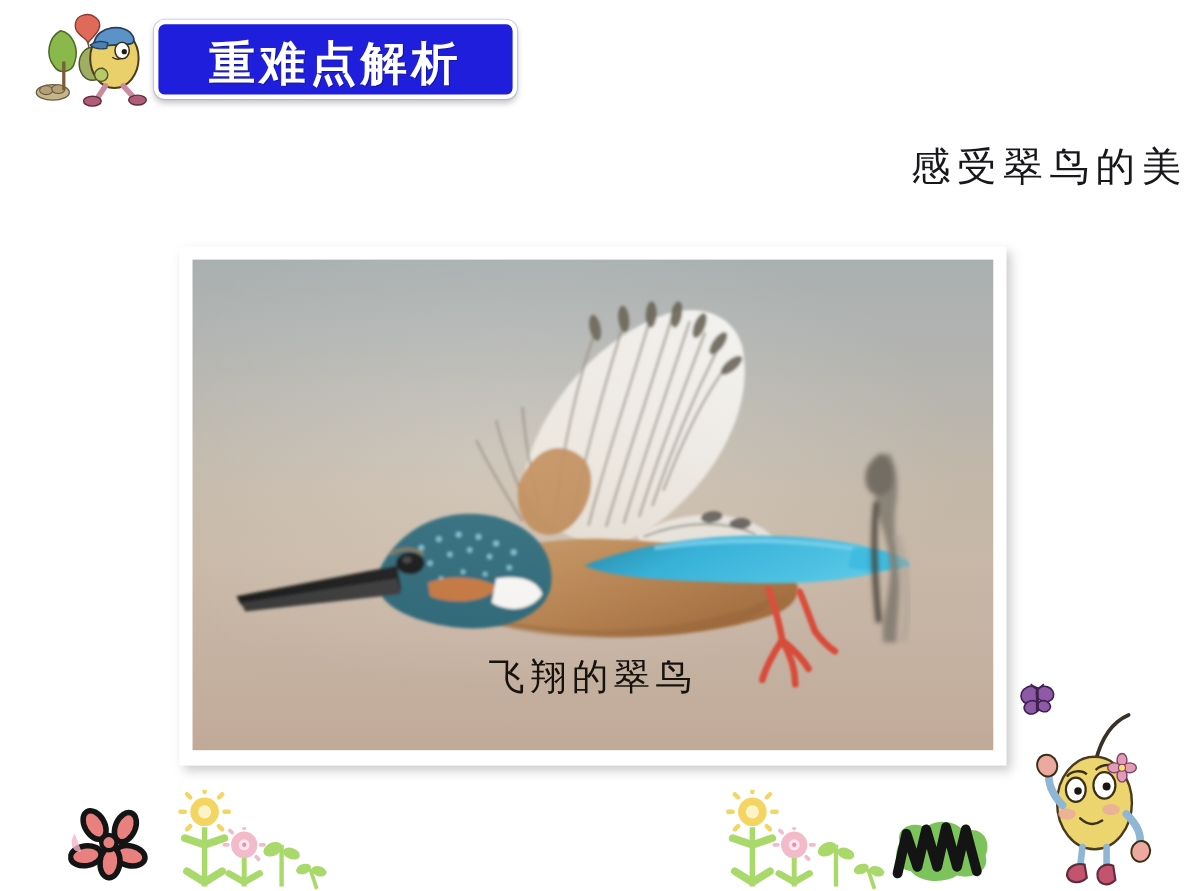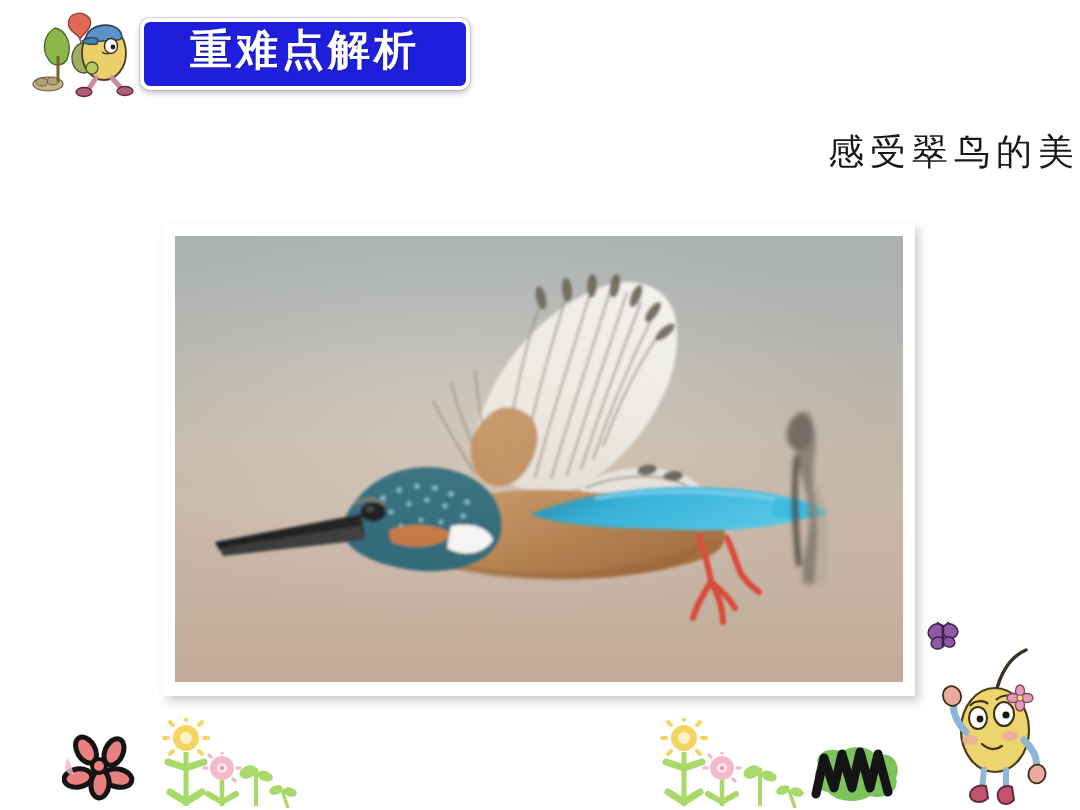--- a/index.html
+++ b/index.html
@@ -17,21 +17,21 @@
     position:absolute; left:22px; top:6px;
     width:120px; height:92px;
   }
   .banner {
     position:absolute; left:140px; top:18px;
     width:330px; height:72px;
     background:#1e1edc;
     border:4px solid #ffffff;
     border-radius:10px;
     box-shadow:0 3px 6px rgba(120,120,130,.45), 0 0 0 1px #d8d8e8;
-    display:flex; align-items:flex-start; justify-content:center;
+    display:flex; align-items:flex-end; justify-content:center;
   }
   .banner-text {
     color:#ffffff;
     font-family:"DejaVu Serif","Liberation Serif",serif;
     font-weight:bold;
     font-size:42px;
     letter-spacing:4px;
     text-shadow:1px 1px 0 rgba(0,0,0,.25);
     white-space:nowrap;
   }
@@ -287,20 +287,21 @@
           <path d="M628 178 C620 196 618 216 624 234 C630 252 636 270 634 290
                    C632 312 626 330 628 348 L640 348 C640 326 644 306 642 286
                    C640 262 636 240 640 218 C642 202 640 188 634 176 Z" fill="#8a8377"></path>
           <path d="M626 176 C614 182 608 196 614 208 C620 218 632 216 636 206
                    C640 194 636 180 626 176 Z" fill="#6f695e"></path>
           <path d="M622 220 C618 250 620 290 624 330" stroke="#433e36" stroke-width="5" fill="none"></path>
           <path d="M640 250 C650 280 652 318 646 348" stroke="#b6ada0" stroke-width="7" fill="none" opacity="0.7"></path>
         </g>
       </svg>
 
+      <div class="photo-caption">飞翔的翠鸟</div>
     </div>
   </div>
 
   <div class="deco deco-flower-pink">
     <svg viewBox="0 0 78 72" xmlns="http://www.w3.org/2000/svg">
       <g fill="#e8807f" stroke="#141414" stroke-width="5" stroke-linejoin="round">
         <ellipse cx="24" cy="18" rx="9" ry="14" transform="rotate(-30 24 18)"></ellipse>
         <ellipse cx="52" cy="20" rx="9" ry="14" transform="rotate(24 52 20)"></ellipse>
         <ellipse cx="16" cy="46" rx="14" ry="9" transform="rotate(-8 16 46)"></ellipse>
         <ellipse cx="56" cy="46" rx="14" ry="9" transform="rotate(12 56 46)"></ellipse>

